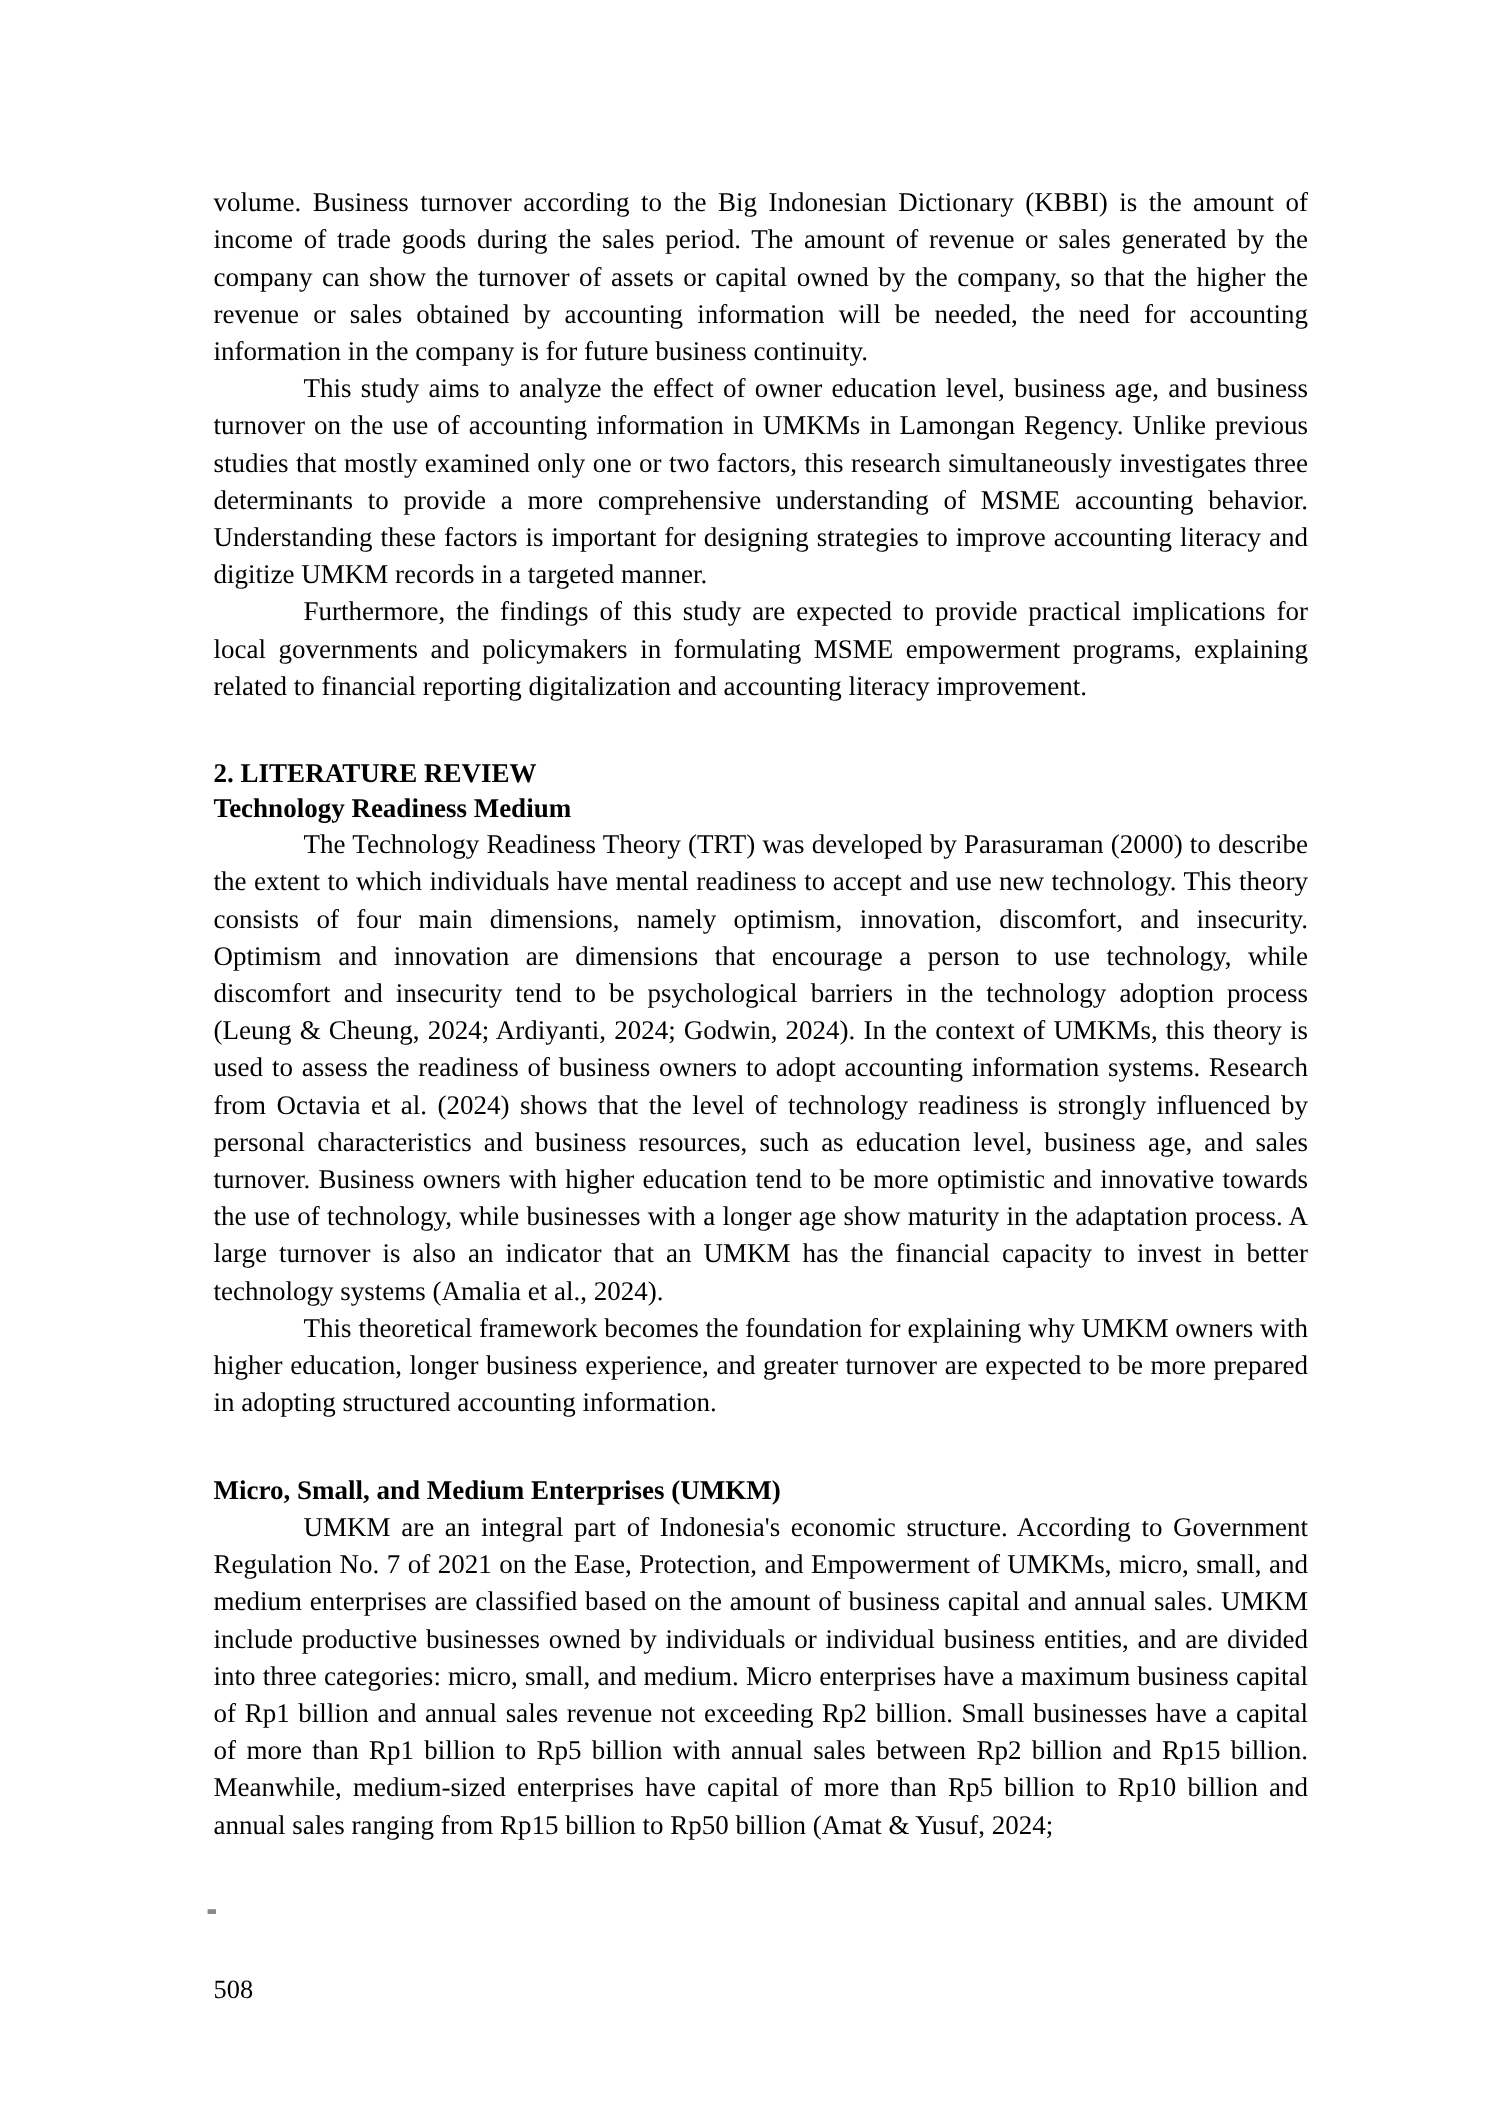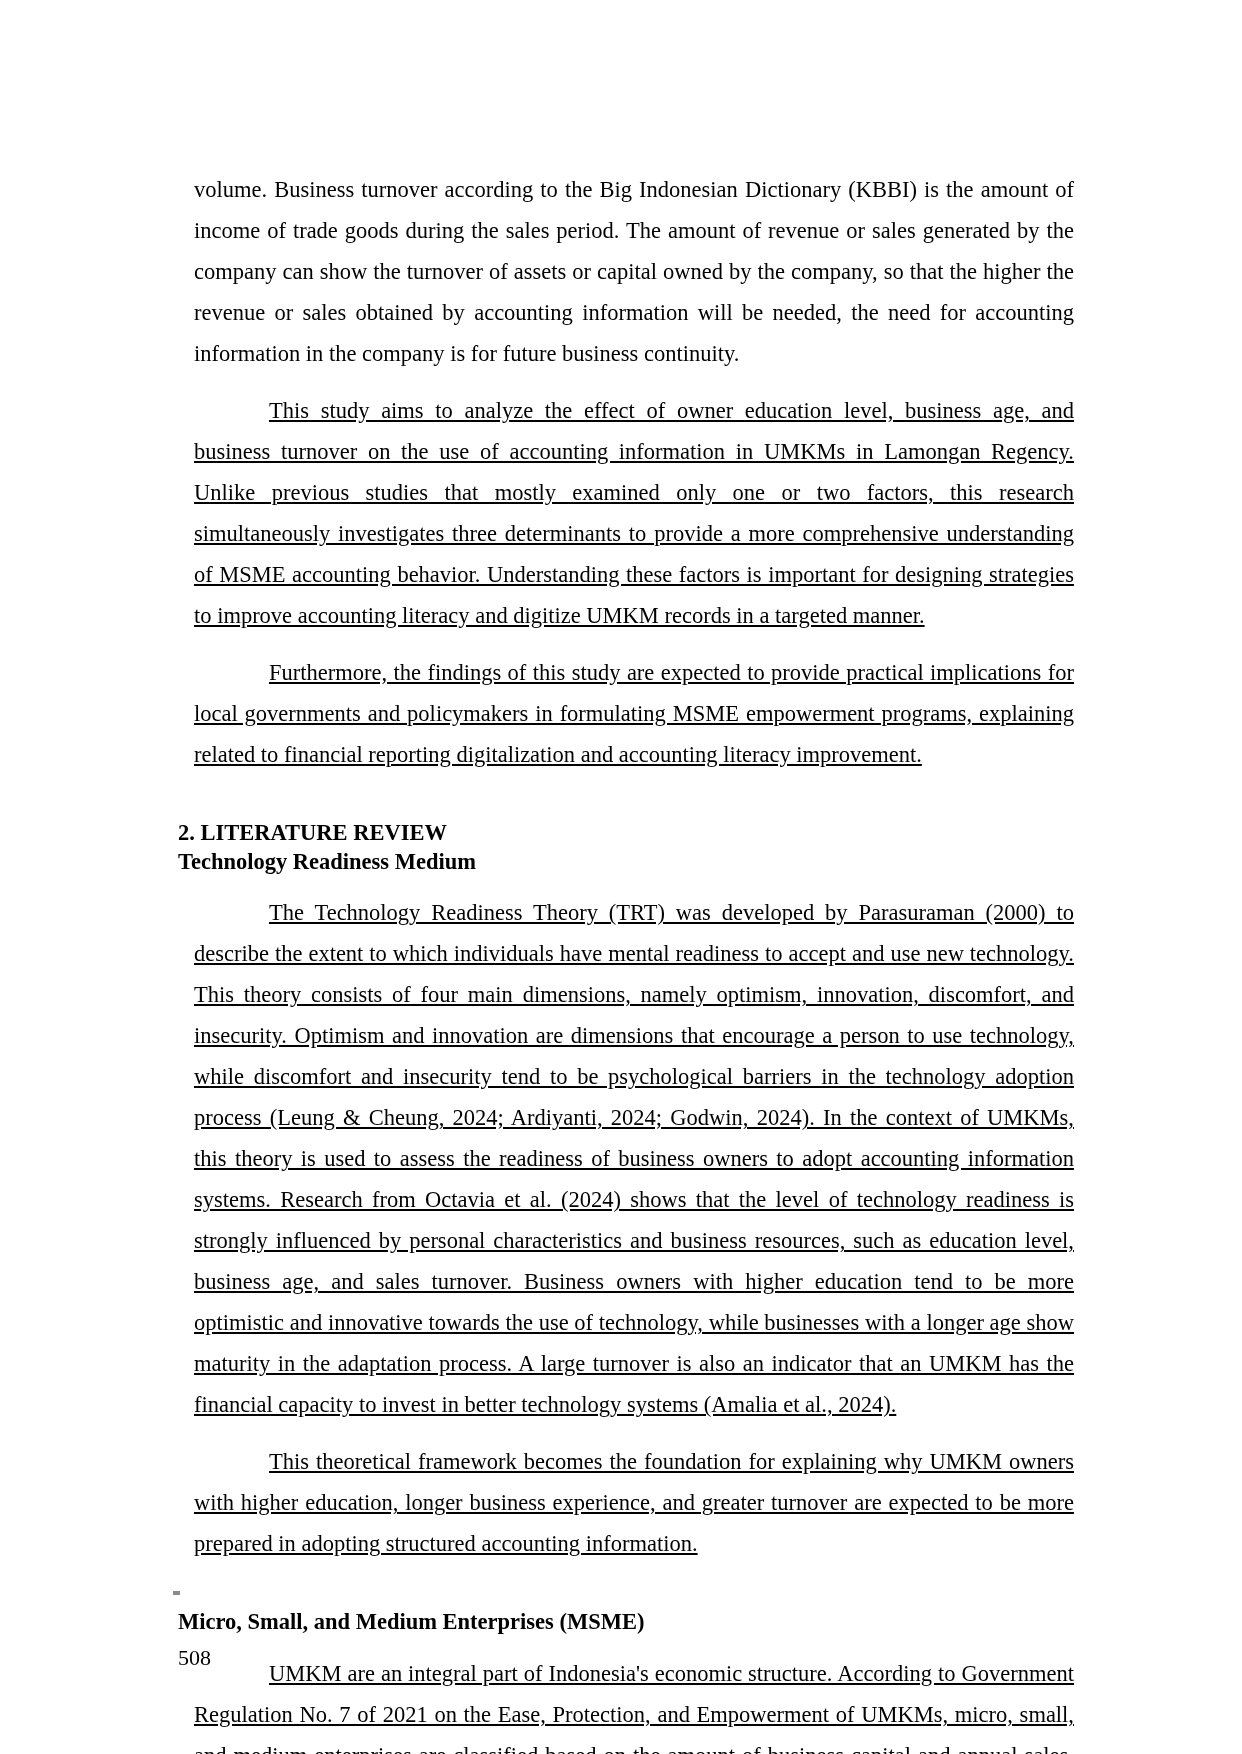--- a/index.html
+++ b/index.html
@@ -16,28 +16,27 @@
     font-family: "Liberation Serif", "DejaVu Serif", serif;
     overflow: hidden;
   }
   .content {
     position: absolute;
     left: 178px;
     top: 153px;
     width: 912px;
   }
   .body-text {
-    margin: 16px;
+    margin: 0;
     font-size: 22.5px;
-    line-height: 41px;
+    line-height: 31px;
     text-align: justify;
   }
   .indent {
     text-indent: 75px;
-    text-decoration: underline;
   }
   .heading {
     margin: 0;
     font-size: 22.5px;
     line-height: 28.7px;
     font-weight: bold;
     text-align: left;
   }
   .space-before {
     margin-top: 44px;
@@ -64,20 +63,20 @@
 
 <div class="page">
   <div class="content">
     <p class="body-text">volume. Business turnover according to the Big Indonesian Dictionary (KBBI) is the amount of income of trade goods during the sales period. The amount of revenue or sales generated by the company can show the turnover of assets or capital owned by the company, so that the higher the revenue or sales obtained by accounting information will be needed, the need for accounting information in the company is for future business continuity.</p>
     <p class="body-text indent">This study aims to analyze the effect of owner education level, business age, and business turnover on the use of accounting information in UMKMs in Lamongan Regency. Unlike previous studies that mostly examined only one or two factors, this research simultaneously investigates three determinants to provide a more comprehensive understanding of MSME accounting behavior. Understanding these factors is important for designing strategies to improve accounting literacy and digitize UMKM records in a targeted manner.</p>
     <p class="body-text indent">Furthermore, the findings of this study are expected to provide practical implications for local governments and policymakers in formulating MSME empowerment programs, explaining related to financial reporting digitalization and accounting literacy improvement.</p>
     <h2 class="heading space-before">2. LITERATURE REVIEW</h2>
     <h3 class="heading">Technology Readiness Medium</h3>
     <p class="body-text indent">The Technology Readiness Theory (TRT) was developed by Parasuraman (2000) to describe the extent to which individuals have mental readiness to accept and use new technology. This theory consists of four main dimensions, namely optimism, innovation, discomfort, and insecurity. Optimism and innovation are dimensions that encourage a person to use technology, while discomfort and insecurity tend to be psychological barriers in the technology adoption process (Leung &amp; Cheung, 2024; Ardiyanti, 2024; Godwin, 2024). In the context of UMKMs, this theory is used to assess the readiness of business owners to adopt accounting information systems. Research from Octavia et al. (2024) shows that the level of technology readiness is strongly influenced by personal characteristics and business resources, such as education level, business age, and sales turnover. Business owners with higher education tend to be more optimistic and innovative towards the use of technology, while businesses with a longer age show maturity in the adaptation process. A large turnover is also an indicator that an UMKM has the financial capacity to invest in better technology systems (Amalia et al., 2024).</p>
     <p class="body-text indent">This theoretical framework becomes the foundation for explaining why UMKM owners with higher education, longer business experience, and greater turnover are expected to be more prepared in adopting structured accounting information.</p>
-    <h3 class="heading space-before">Micro, Small, and Medium Enterprises (MSME)</h3>
+    <h3 class="heading space-before">Micro, Small, and Medium Enterprises (UMKM)</h3>
     <p class="body-text indent">UMKM are an integral part of Indonesia's economic structure. According to Government Regulation No. 7 of 2021 on the Ease, Protection, and Empowerment of UMKMs, micro, small, and medium enterprises are classified based on the amount of business capital and annual sales. UMKM include productive businesses owned by individuals or individual business entities, and are divided into three categories: micro, small, and medium. Micro enterprises have a maximum business capital of Rp1 billion and annual sales revenue not exceeding Rp2 billion. Small businesses have a capital of more than Rp1 billion to Rp5 billion with annual sales between Rp2 billion and Rp15 billion. Meanwhile, medium-sized enterprises have capital of more than Rp5 billion to Rp10 billion and annual sales ranging from Rp15 billion to Rp50 billion (Amat &amp; Yusuf, 2024;</p>
   </div>
 
   <div class="stray-mark"></div>
 
   <div class="page-number">508</div>
 </div>
 
 </body></html>

